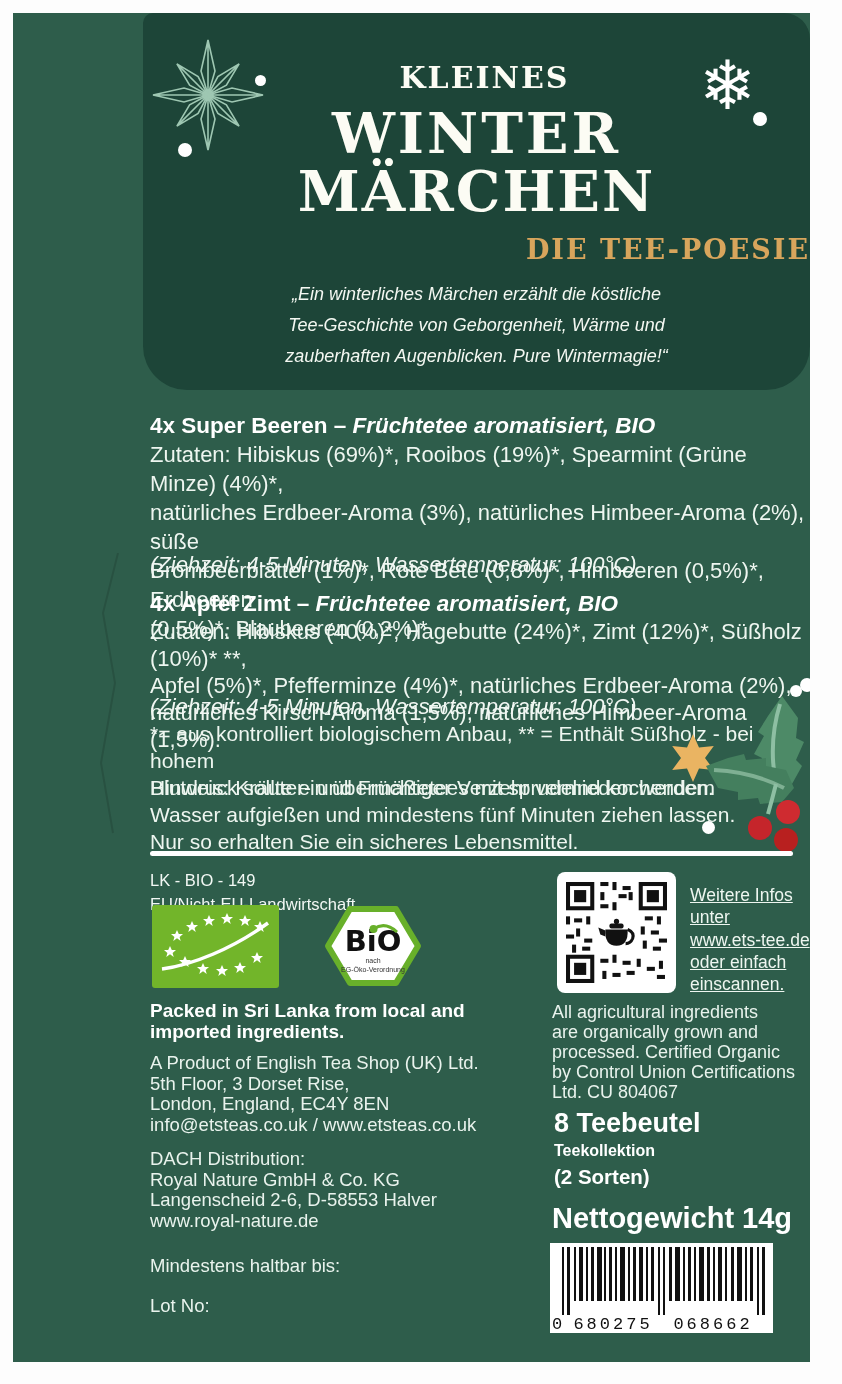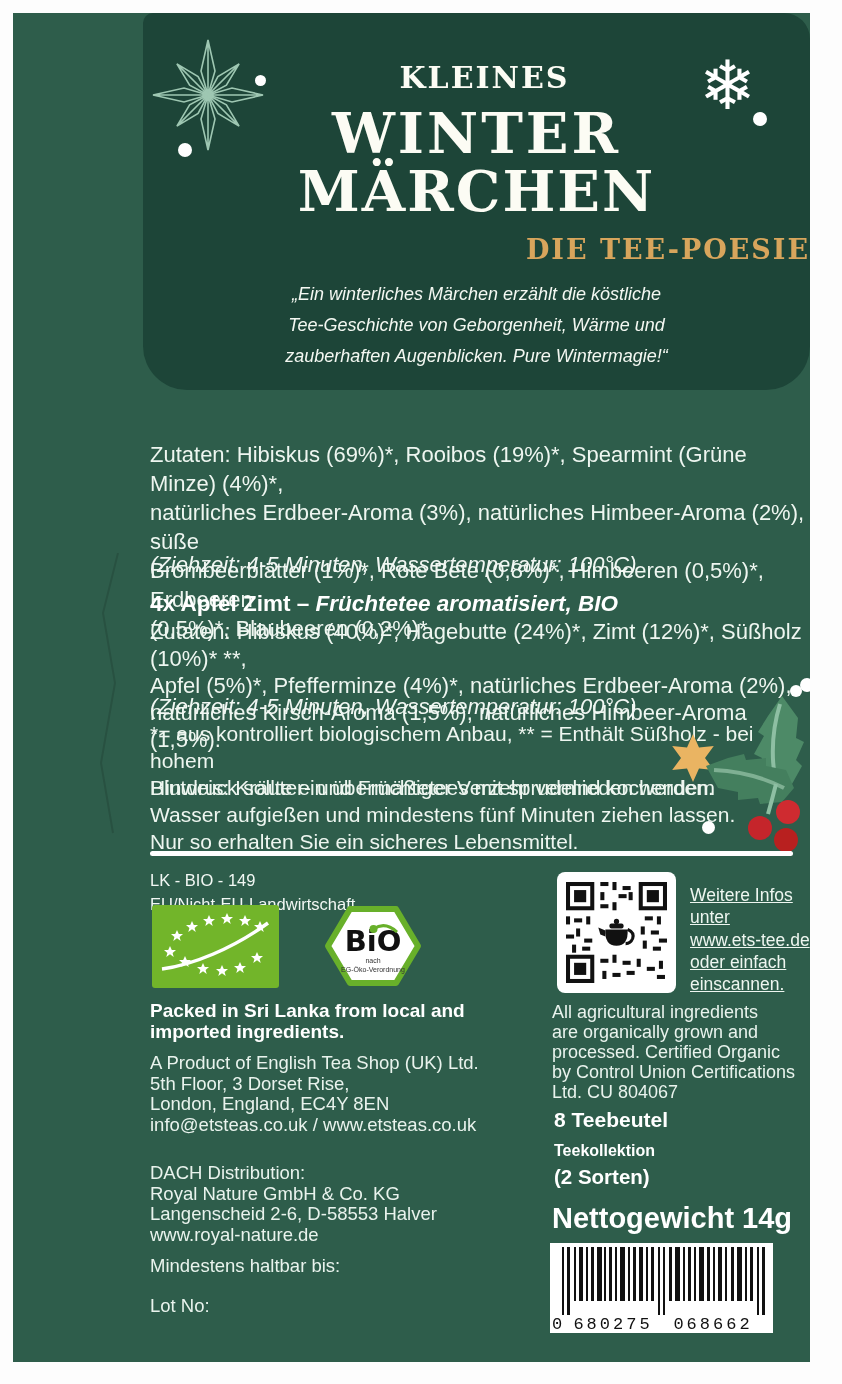--- a/index.html
+++ b/index.html
@@ -39,25 +39,25 @@
            background:#ffffff;border-radius:3px;}
 
   
   .small-caps{position:absolute;left:137px;top:855px;color:#f2f8f4;font-size:16.5px;line-height:24px;}
   .qr-box{position:absolute;left:544px;top:859px;width:119px;height:121px;
           background:#ffffff;border-radius:8px;}
   .qr-caption{position:absolute;left:677px;top:871px;color:#eef6f0;font-size:17.5px;line-height:22.3px;text-decoration:underline;}
   .packed{position:absolute;left:137px;top:987px;color:#ffffff;font-size:19px;
           font-weight:bold;line-height:21px;}
   .producer{position:absolute;left:137px;top:1040px;color:#e9f3ed;font-size:18.5px;line-height:20.5px;}
-  .dach{position:absolute;left:137px;top:1136px;color:#e9f3ed;font-size:18.5px;line-height:20.5px;margin-top:14px;}
+  .dach{position:absolute;left:137px;top:1136px;color:#e9f3ed;font-size:18.5px;line-height:20.5px;}
   .mhd{position:absolute;left:137px;top:1242px;color:#e9f3ed;font-size:18.5px;}
   .lot{position:absolute;left:137px;top:1282px;color:#e9f3ed;font-size:18.5px;}
   .organic{position:absolute;left:539px;top:989px;color:#e9f3ed;font-size:18px;line-height:20px;}
-  .count1{position:absolute;left:541px;top:1095px;color:#ffffff;font-size:21px;font-weight:bold;}
+  .count1{position:absolute;left:541px;top:1095px;color:#ffffff;font-size:27px;font-weight:bold;}
   .count2{position:absolute;left:541px;top:1129px;color:#ffffff;font-size:16px;font-weight:bold;}
   .count3{position:absolute;left:541px;top:1152px;color:#ffffff;font-size:20.5px;font-weight:bold;}
   .netwt{position:absolute;left:539px;top:1189px;color:#ffffff;font-size:29px;font-weight:bold;}
   .barcode-box{position:absolute;left:537px;top:1230px;width:223px;height:90px;
                background:#ffffff;}
 </style>
 </head>
 <body>
 
 <div class="page">
@@ -88,20 +88,23 @@
     <div class="title-wrap">
       <div class="kicker">KLEINES</div>
       <div class="title1">WINTER</div>
       <div class="title2">MÄRCHEN</div>
       <div class="subtitle">DIE TEE-POESIE</div>
       <div class="quote pre">„Ein winterliches Märchen erzählt die köstliche
 Tee-Geschichte von Geborgenheit, Wärme und
 zauberhaften Augenblicken. Pure Wintermagie!“</div>
     </div>
 
+    <div class="sec-head" style="top:400px">
+      <span>4x Super Beeren – </span><span class="it">Früchtetee aromatisiert, BIO</span>
+    </div>
     <div class="sec-body pre" style="top:427px;line-height:29px">Zutaten: Hibiskus (69%)*, Rooibos (19%)*, Spearmint (Grüne Minze) (4%)*,
 natürliches Erdbeer-Aroma (3%), natürliches Himbeer-Aroma (2%), süße
 Brombeerblätter (1%)*, Rote Bete (0,8%)*, Himbeeren (0,5%)*, Erdbeeren
 (0,5%)*, Blaubeeren (0,2%)*.</div>
     <div class="zieh" style="top:539px">(Ziehzeit: 4-5 Minuten, Wassertemperatur: 100°C)</div>
 
     <div class="sec-head" style="top:578px">
       <span>4x Apfel Zimt – </span><span class="it">Früchtetee aromatisiert, BIO</span>
     </div>
     <div class="sec-body pre" style="top:605px;line-height:27px">Zutaten: Hibiskus (40%)*, Hagebutte (24%)*, Zimt (12%)*, Süßholz (10%)* **,

